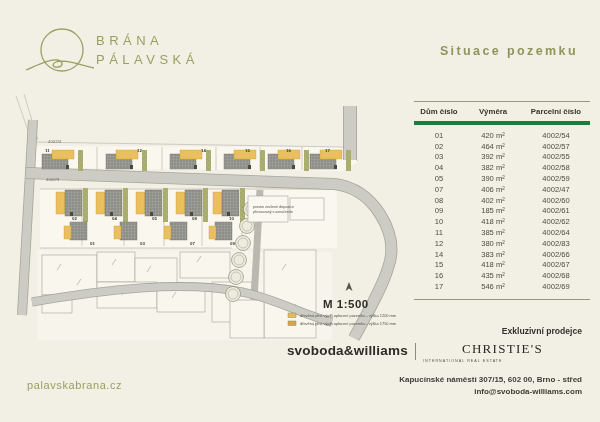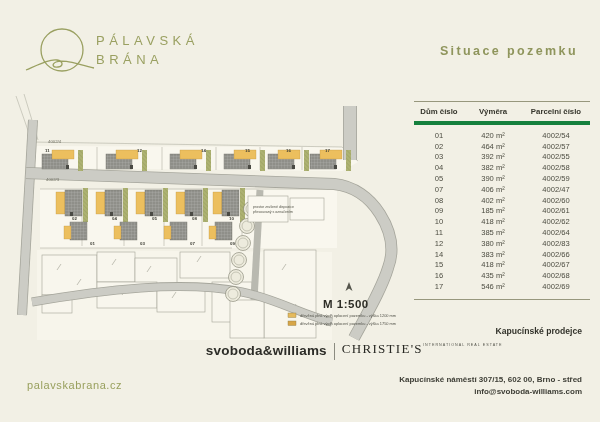--- a/index.html
+++ b/index.html
@@ -19,21 +19,21 @@
          color:#35352c;padding:5px 0 5px;border-bottom:4px solid #15803d;text-align:center;}
   .tbody{padding:5px 0 7px;border-bottom:1px solid #97977d;}
   .trow{display:grid;grid-template-columns:50px 58px 68px;font-size:7.6px;color:#4c4c41;
         height:10.8px;align-items:center;text-align:center;}
 
   
   .excl{position:absolute;right:18px;top:326px;font-size:8.6px;font-weight:700;color:#33332b;}
   .agencies{position:absolute;right:18px;top:341px;display:flex;align-items:flex-start;gap:7px;}
   .sw{font-size:13.5px;font-weight:700;color:#2c2c27;letter-spacing:.2px;margin-top:2px;}
   .agency-sep{width:1px;height:17px;background:#8b8b80;margin-top:2px;}
-  .christies{display:flex;flex-direction:row;align-items:flex-start;}
+  .christies{display:flex;flex-direction:column;align-items:center;}
   .ch-main{font-family:"Liberation Serif",serif;font-size:13px;letter-spacing:1.3px;color:#282823;}
   .ch-sub{font-size:7.4px;letter-spacing:2px;color:#55554c;transform:scale(.5);
           transform-origin:left top;white-space:nowrap;margin-top:1px;}
   .contact{position:absolute;right:18px;top:374px;text-align:right;font-size:8px;
            color:#3e3e36;line-height:11.5px;font-weight:700;}
   .site-link{position:absolute;left:27px;top:379px;color:#99a05e;font-size:11px;
              letter-spacing:.6px;}
 
   
   .map-svg{position:absolute;left:2px;top:90px;width:402px;height:256px;}
@@ -47,22 +47,22 @@
 </head>
 <body>
 
 <div class="page">
 
   <svg class="logo-mark" viewBox="0 0 72 68">
     <circle cx="38" cy="32" r="21" fill="none" stroke="#9aa061" stroke-width="1.3"></circle>
     <path d="M 2 52 C 16 46 26 41 33 42 C 39 43 40 48 34 49 C 29 50 27 46 32 44 C 40 41 52 46 70 50" fill="none" stroke="#9aa061" stroke-width="1.3"></path>
   </svg>
   <div class="logo-text">
+    <div>BRÁNA</div>
     <div>PÁLAVSKÁ</div>
-    <div>BRÁNA</div>
   </div>
 
   <div class="page-title">Situace pozemku</div>
 
   <div class="tbl">
     <div class="thead">
       <div>Dům číslo</div>
       <div>Výměra</div>
       <div>Parcelní číslo</div>
     </div>
@@ -296,21 +296,21 @@
     <path d="M 347 282 l 3.5 9 -3.5 -2.5 -3.5 2.5 z" fill="#55554c"></path>
     <text x="321" y="308" class="scaletext">M 1:500</text>
     <g id="legend">
         <rect x="286" y="313" width="8" height="4.5" fill="#e5ba5d" stroke="#8a7a45" stroke-width="0.4"></rect>
         <text x="298" y="317" class="legendtext">dřevěná plná výplň oplocení pozemku - výška 1200 mm</text>
         <rect x="286" y="321" width="8" height="4.5" fill="#d7a648" stroke="#8a7a45" stroke-width="0.4"></rect>
         <text x="298" y="325" class="legendtext">dřevěná plná výplň oplocení pozemku - výška 1750 mm</text>
       </g>
   </svg>
 
-  <div class="excl">Kapucínské prodejce</div>
+  <div class="excl">Exkluzivní prodejce</div>
   <div class="agencies">
     <div class="sw">svoboda&amp;williams</div>
     <div class="agency-sep"></div>
     <div class="christies">
       <div class="ch-main">CHRISTIE'S</div>
       <div class="ch-sub">INTERNATIONAL REAL ESTATE</div>
     </div>
   </div>
   <div class="contact">
     <div>Kapucínské náměstí 307/15, 602 00, Brno - střed</div>

